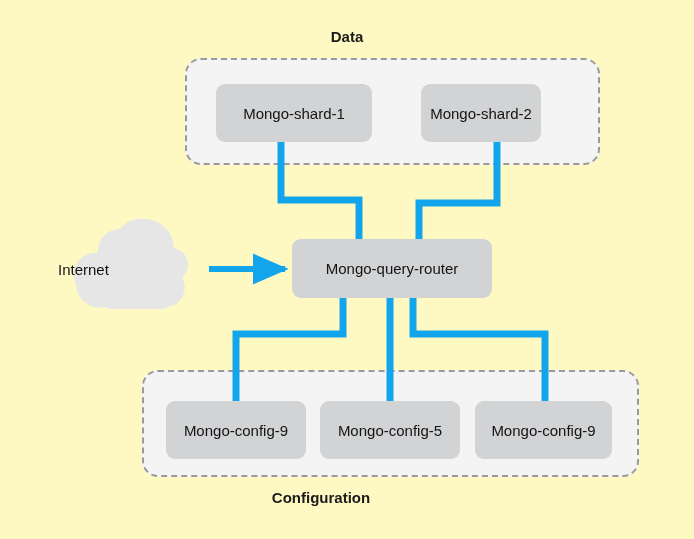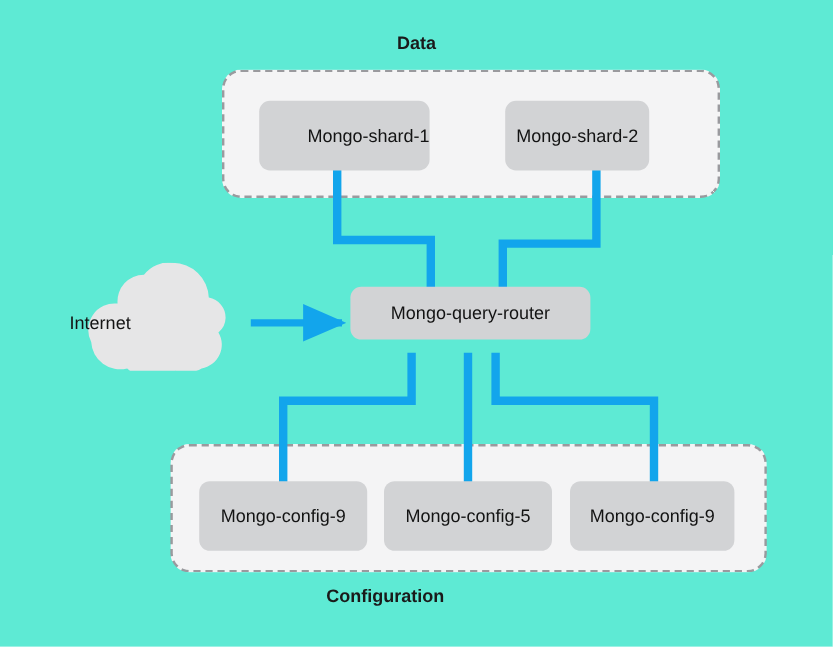--- a/index.html
+++ b/index.html
@@ -4,21 +4,21 @@
 <style>
   html, body {
     margin: 0;
     padding: 0;
     background: #ffffff;
   }
   #canvas {
     position: relative;
     width: 694px;
     height: 539px;
-    background: #5eead4;
+    background: #fef9c3;
     overflow: hidden;
     font-family: "Liberation Sans", sans-serif;
   }
   
   .group-box {
     position: absolute;
     background: #f4f4f5;
     border: 2.5px dashed #9a9a9e;
     border-radius: 16px;
     box-sizing: border-box;
@@ -44,23 +44,23 @@
     border-radius: 9px;
     box-sizing: border-box;
     display: flex;
     align-items: center;
     justify-content: center;
     font-size: 15px;
     color: #131313;
     white-space: nowrap;
     z-index: 5;
   }
-  #node-shard-1  { left: 216px; top: 84px;  width: 142px; height: 58px; justify-content: flex-end; }
+  #node-shard-1  { left: 216px; top: 84px;  width: 156px; height: 58px; }
   #node-shard-2  { left: 421px; top: 84px;  width: 120px; height: 58px; }
-  #node-router   { left: 292px; top: 239px; width: 200px; height: 44px; }
+  #node-router   { left: 292px; top: 239px; width: 200px; height: 59px; }
   #node-config-1 { left: 166px; top: 401px; width: 140px; height: 58px; }
   #node-config-2 { left: 320px; top: 401px; width: 140px; height: 58px; }
   #node-config-3 { left: 475px; top: 401px; width: 137px; height: 58px; }
 
   
   #cloud {
     position: absolute;
     left: 58px;
     top: 219px;
     width: 165px;

